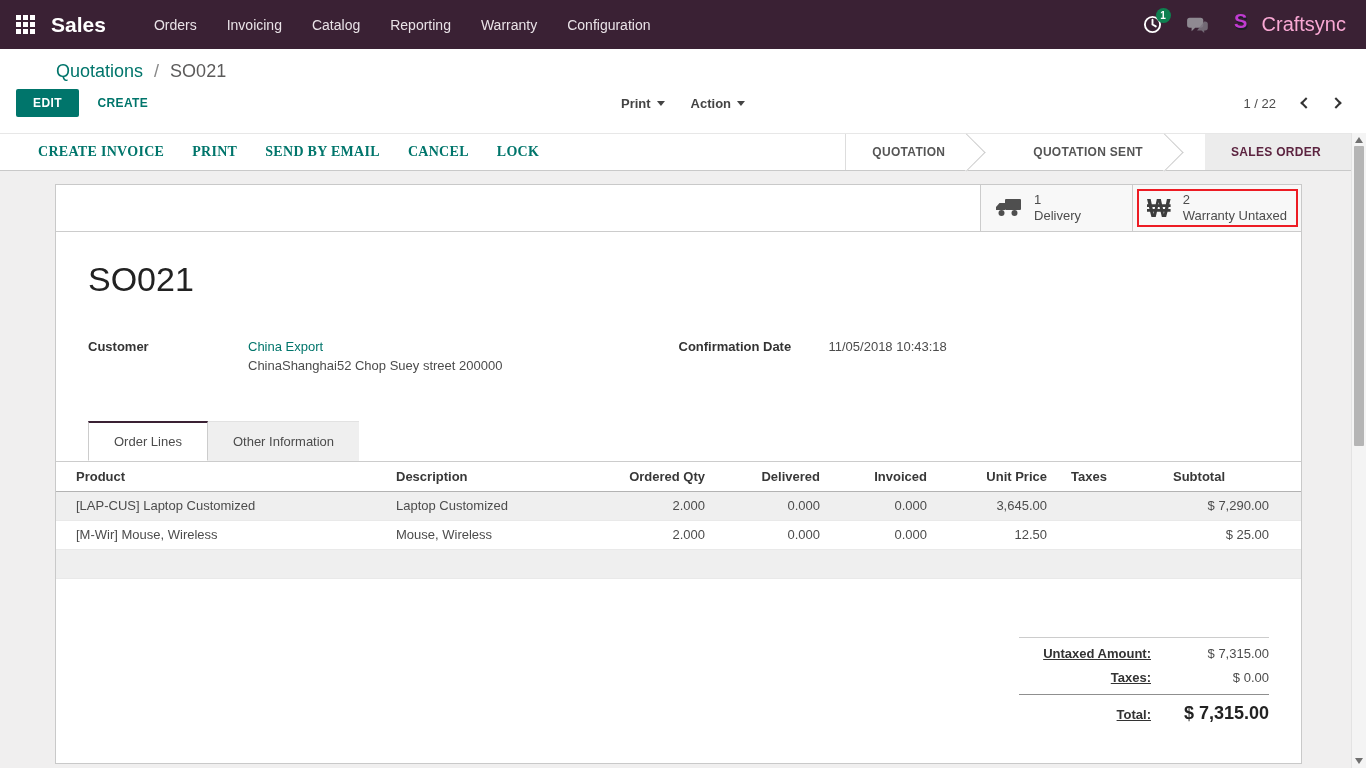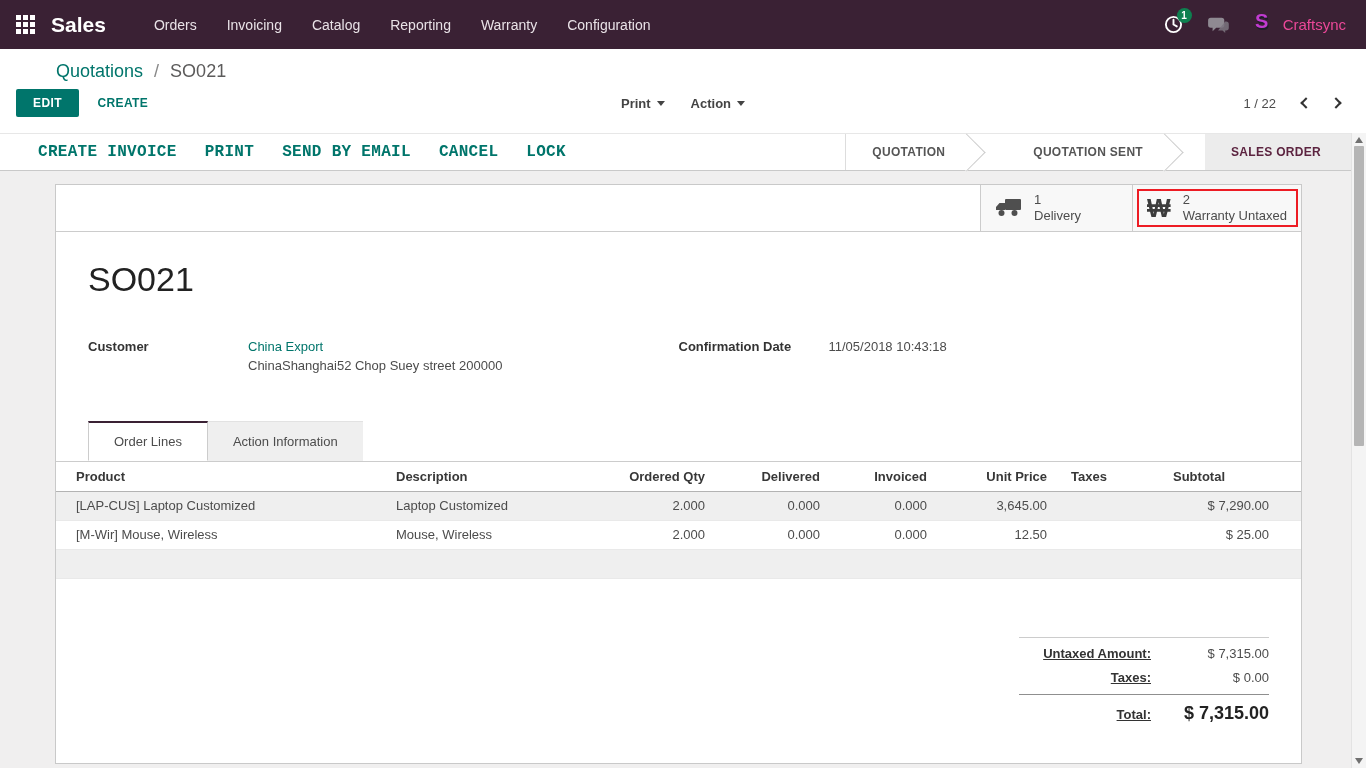--- a/index.html
+++ b/index.html
@@ -15,21 +15,21 @@
   .apps-grid span { background:#fff; }
   .app-name { color:#fff; font-size:21px; font-weight:bold; margin-right:48px; cursor:pointer; }
   .main-menu { display:flex; align-items:center; gap:30px; }
   .menu-item { color:#e9e2e7; font-size:14px; cursor:pointer; }
   .nav-right { margin-left:auto; display:flex; align-items:center; gap:24px; }
   .icon-btn { position:relative; cursor:pointer; display:flex; align-items:center; }
   .badge { position:absolute; top:-7px; right:-9px; background:#0e8050; color:#fff;
     font-size:10px; font-weight:bold; min-width:15px; height:15px; border-radius:8px;
     display:flex; align-items:center; justify-content:center; padding:0 3px; }
   .user-menu { display:flex; align-items:center; gap:8px; cursor:pointer; }
-  .user-name { color:#ec4899; font-size:15px; }
+  .user-name { color:#f9a8d4; font-size:20px; }
 
   
   .control-panel { background:#fff; padding:12px 16px 10px 16px; flex:0 0 84px; }
   .breadcrumb { font-size:18px;margin-left:40px; }
   .breadcrumb a { color:#00756b; cursor:pointer; text-decoration:none; }
   .breadcrumb .sep { color:#888; margin:0 6px; }
   .breadcrumb .current { color:#5c5b5b; }
   .cp-row { position:relative; display:flex; align-items:center; margin-top:6px; height:30px; }
   .btn-primary { background:#00756b; color:#fff; border:none; font-family:inherit;
     font-size:12px; font-weight:bold; letter-spacing:.4px; padding:7px 17px; border-radius:2px; cursor:pointer; }
@@ -44,21 +44,21 @@
   .pager-value { font-size:13px; color:#4c4c4c; margin-right:8px; }
   .pager-btn { background:none; border:none; cursor:pointer; padding:4px; display:flex; }
   .chev { width:8px; height:8px; border-left:2px solid #333; border-bottom:2px solid #333; display:block; }
   .chev.left { transform:rotate(45deg); }
   .chev.right { transform:rotate(225deg); }
 
   
   .statusbar { background:#fff; border-top:1px solid #e7e7e7; border-bottom:1px solid #c9c9c9;
     height:38px; flex:0 0 38px; display:flex; align-items:stretch; padding-left:28px; padding-right:15px; }
   .sb-buttons { display:flex; align-items:center; gap:8px; }
-  .sb-btn { background:none; border:none; font-family:Liberation Mono, monospace; color:#00756b; font-size:16px;
+  .sb-btn { background:none; border:none; font-family:Liberation Serif, serif; color:#00756b; font-size:14px;
     font-weight:bold; letter-spacing:.3px; padding:6px 10px; cursor:pointer; white-space:nowrap; }
   .sb-status { margin-left:auto; display:flex; list-style:none; border-left:1px solid #ddd;gap:40px; }
   .sb-status li { position:relative; display:flex; align-items:center; padding:0 22px 0 26px;
     font-size:12px; font-weight:bold; color:#555; letter-spacing:.3px; background:#fff;
     cursor:pointer; white-space:nowrap; }
   .sb-status li:nth-child(1){ z-index:3; }
   .sb-status li:nth-child(2){ z-index:2; }
   .sb-status li:nth-child(3){ z-index:1; }
   .sb-status li:not(:last-child)::after { content:""; position:absolute; top:5px; right:-13px;
     width:26px; height:26px; transform:rotate(45deg); background:inherit;
@@ -274,21 +274,21 @@
             <div class="field-row">
               <span class="field-label">Confirmation Date</span>
               <span class="field-value">11/05/2018 10:43:18</span>
             </div>
           </div>
         </div>
       </div>
 
       <div class="tabs-row">
         <a class="tab active">Order Lines</a>
-        <a class="tab inactive">Action Information</a>
+        <a class="tab inactive">Other Information</a>
       </div>
 
       <table class="lines">
         <colgroup>
           <col style="width:340px">
             <col style="width:160px">
             <col style="width:153px">
             <col style="width:115px">
           <col style="width:107px">
             <col style="width:120px">

